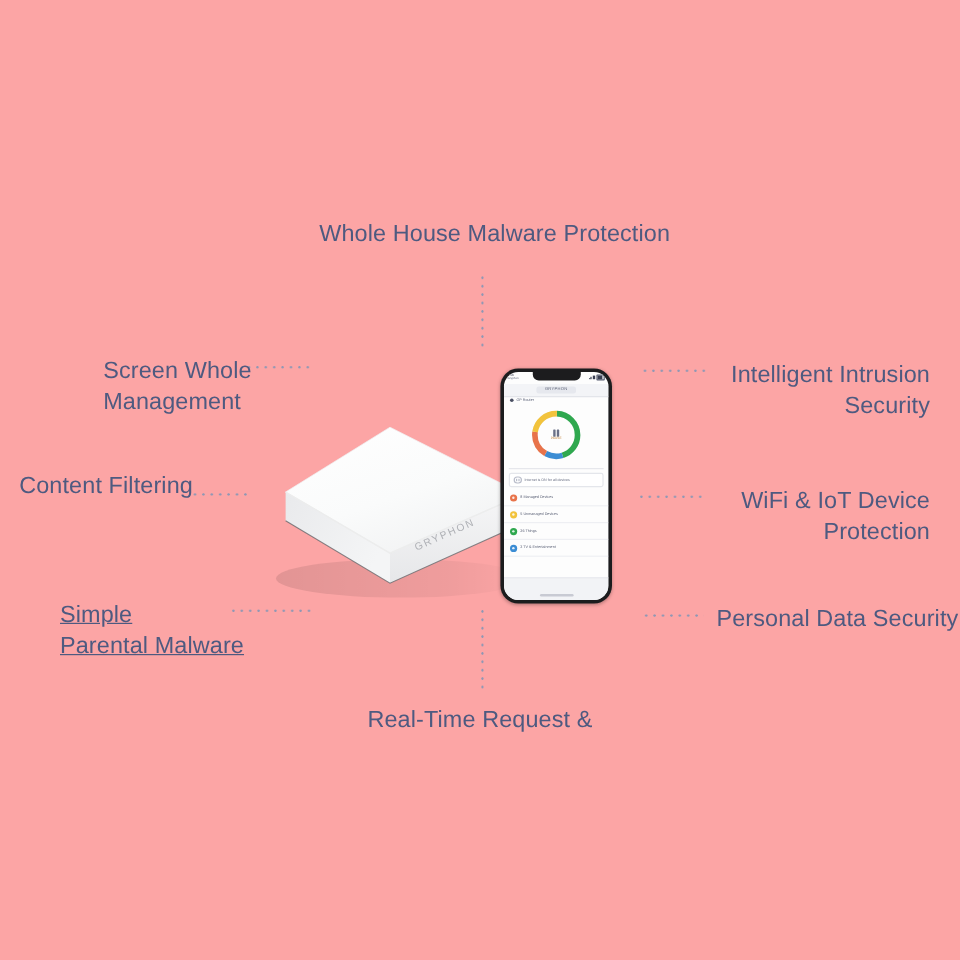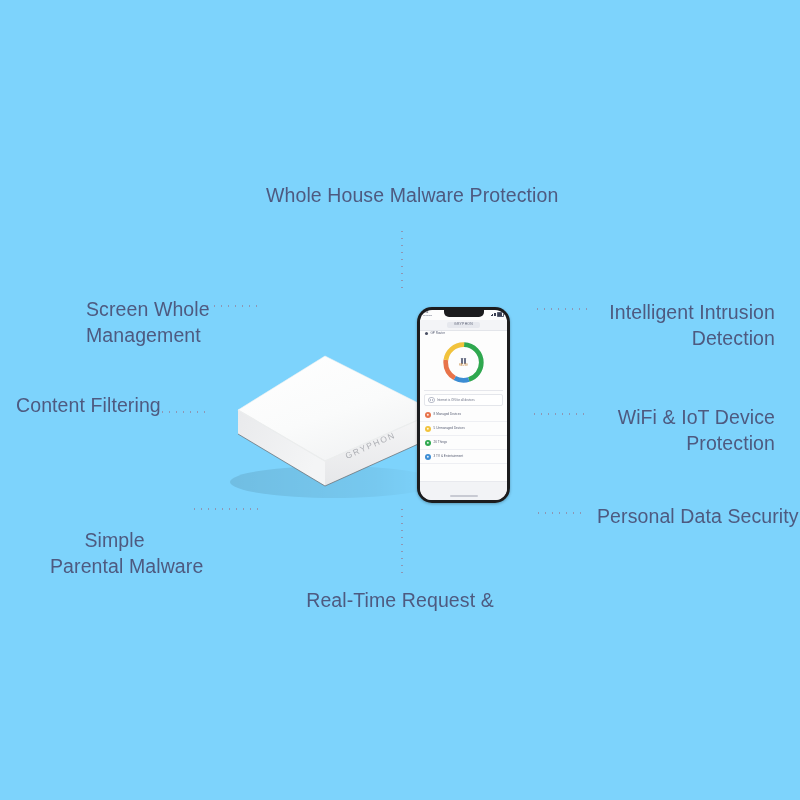--- a/index.html
+++ b/index.html
@@ -4,41 +4,41 @@
 <style>
   html, body {
     margin: 0;
     padding: 0;
     background: #ffffff;
   }
   #stage {
     position: relative;
     width: 800px;
     height: 800px;
-    background: #7dd3fc;
+    background: #fca5a5;
     overflow: hidden;
     font-family: "Liberation Sans", "DejaVu Sans", sans-serif;
   }
 
   
   .feature-label {
     position: absolute;
     color: #4e5a80;
     font-size: 19.5px;
     line-height: 26px;
     letter-spacing: 0.1px;
     white-space: nowrap;
     font-weight: 400;
   }
   .feature-label .ln { display: block; }
 
   .lbl-top      { left: 266px; top: 182px; text-align: center; }
   .lbl-screen   { left: 86px;  top: 296px; text-align: right;  width: 107px; }
   .lbl-content  { left: 16px;  top: 392px; text-align: right;  width: 131px; }
-  .lbl-simple   { left: 50px;  top: 527px; text-align: center;  width: 129px; }
+  .lbl-simple   { left: 50px;  top: 499px; text-align: left;  width: 129px; text-decoration: underline; }
   .lbl-intel    { left: 601px; top: 299px; text-align: right;  width: 174px; }
   .lbl-wifi     { left: 597px; top: 404px; text-align: right;  width: 178px; }
   .lbl-personal { left: 597px; top: 503px; text-align: left;  }
   .lbl-bottom   { left: 301px; top: 587px; text-align: center; width: 198px; }
 
   
   .dots-h {
     position: absolute;
     height: 2px;
     background-image: radial-gradient(circle, #8e97b4 0.9px, rgba(255,255,255,0) 1.1px);
@@ -333,21 +333,21 @@
     <span class="ln">Content Filtering</span>
   </div>
 
   <div class="feature-label lbl-simple">
     <span class="ln">Simple</span>
     <span class="ln">Parental Malware</span>
   </div>
 
   <div class="feature-label lbl-intel">
     <span class="ln">Intelligent Intrusion</span>
-    <span class="ln">Detection</span>
+    <span class="ln">Security</span>
   </div>
 
   <div class="feature-label lbl-wifi">
     <span class="ln">WiFi &amp; IoT Device</span>
     <span class="ln">Protection</span>
   </div>
 
   <div class="feature-label lbl-personal">
     <span class="ln">Personal Data Security</span>
   </div>

